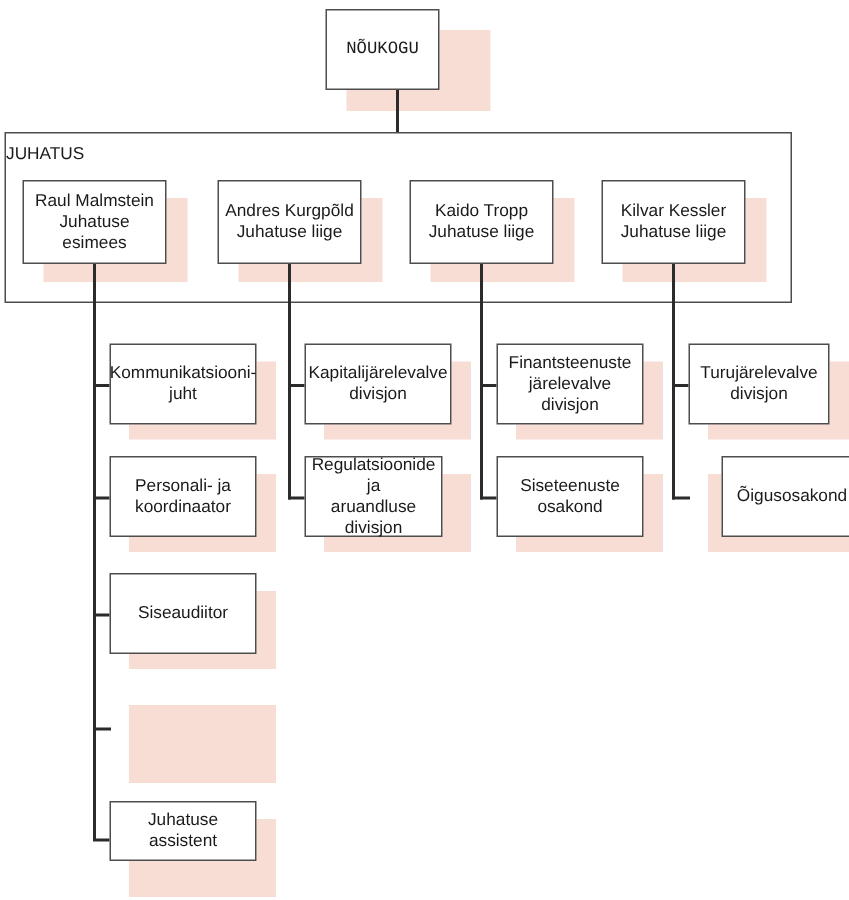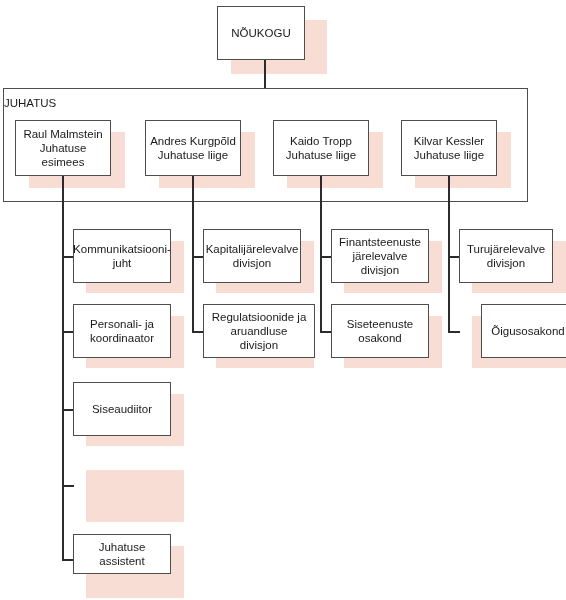--- a/index.html
+++ b/index.html
@@ -82,21 +82,21 @@
     color: #1a1a1a;
     z-index: 4;
   }
 </style>
 </head>
 <body>
 
 <div id="chart-root">
 
   <div class="shadow" style="left:231px; top:20px; width:96px; height:54px;"></div>
-  <div class="node" style="left:217px; top:6px; width:88px; height:54px;">
+  <div class="node" style="left:217px; top:6px; width:76px; height:54px;font-family:Liberation Mono, monospace;">
     <span class="node-label">NÕUKOGU</span>
   </div>
 
   <div class="line-v" style="left:264px; top:60px; height:28px;"></div>
 
   <div id="juhatus-group" style="left:3px; top:88px; width:525px; height:114px;">
     <div id="juhatus-title">JUHATUS</div>
   </div>
 
   <div class="shadow" style="left:29px; top:132px; width:96px; height:56px;"></div>
@@ -162,21 +162,21 @@
 
   <div class="line-h" style="left:192px; top:256px; width:12px;"></div>
   <div class="shadow" style="left:216px; top:241px; width:98px; height:52px;"></div>
   <div class="node" style="left:203px; top:229px; width:98px; height:54px;">
     <span class="node-label">Kapitalijärelevalve
 divisjon</span>
   </div>
 
   <div class="line-h" style="left:192px; top:331px; width:12px;"></div>
   <div class="shadow" style="left:216px; top:316px; width:98px; height:52px;"></div>
-  <div class="node" style="left:203px; top:304px; width:112px; height:54px;">
+  <div class="node" style="left:203px; top:304px; width:92px; height:54px;">
     <span class="node-label">Regulatsioonide ja
 aruandluse
 divisjon</span>
   </div>
 
   <div class="line-h" style="left:320px; top:256px; width:12px;"></div>
   <div class="shadow" style="left:344px; top:241px; width:98px; height:52px;"></div>
   <div class="node" style="left:331px; top:229px; width:98px; height:54px;">
     <span class="node-label">Finantsteenuste
 järelevalve

